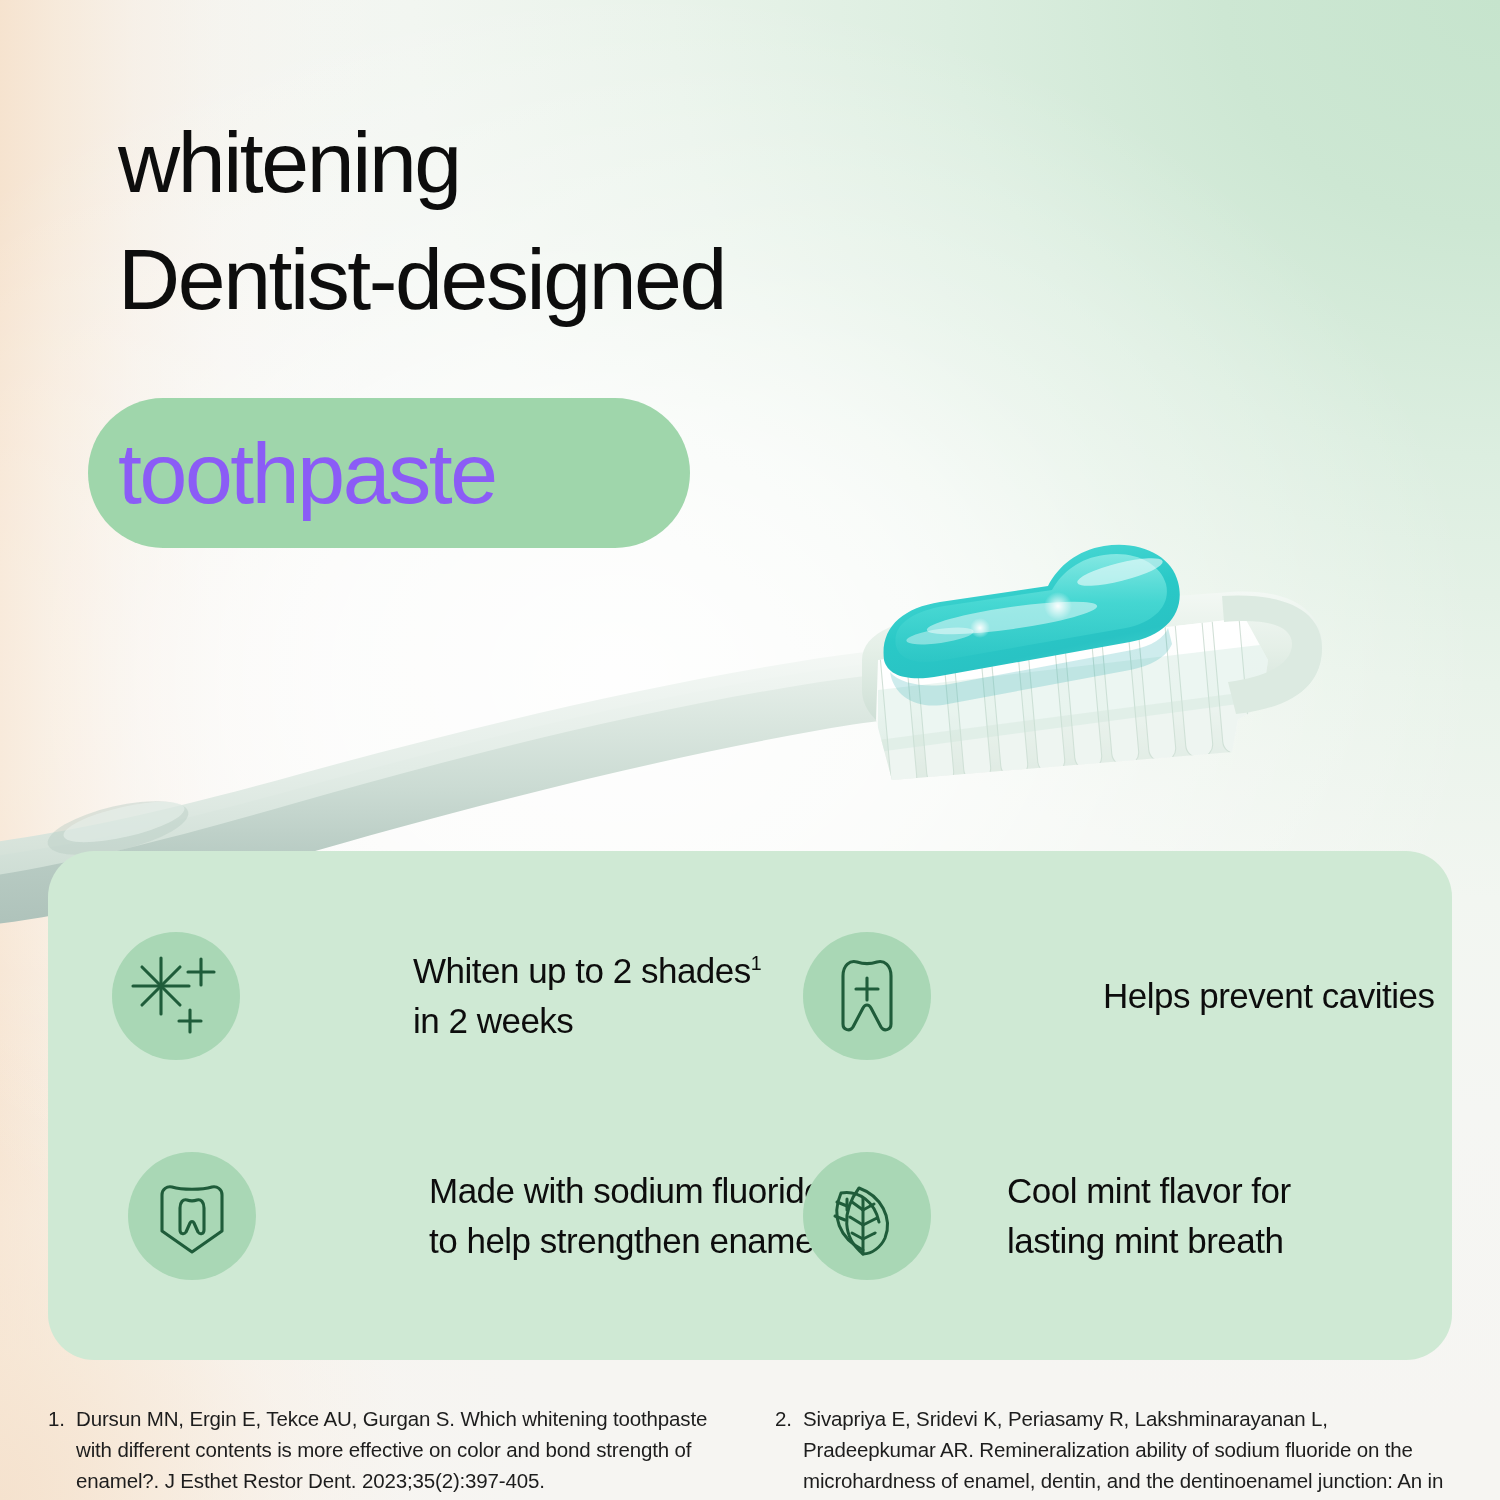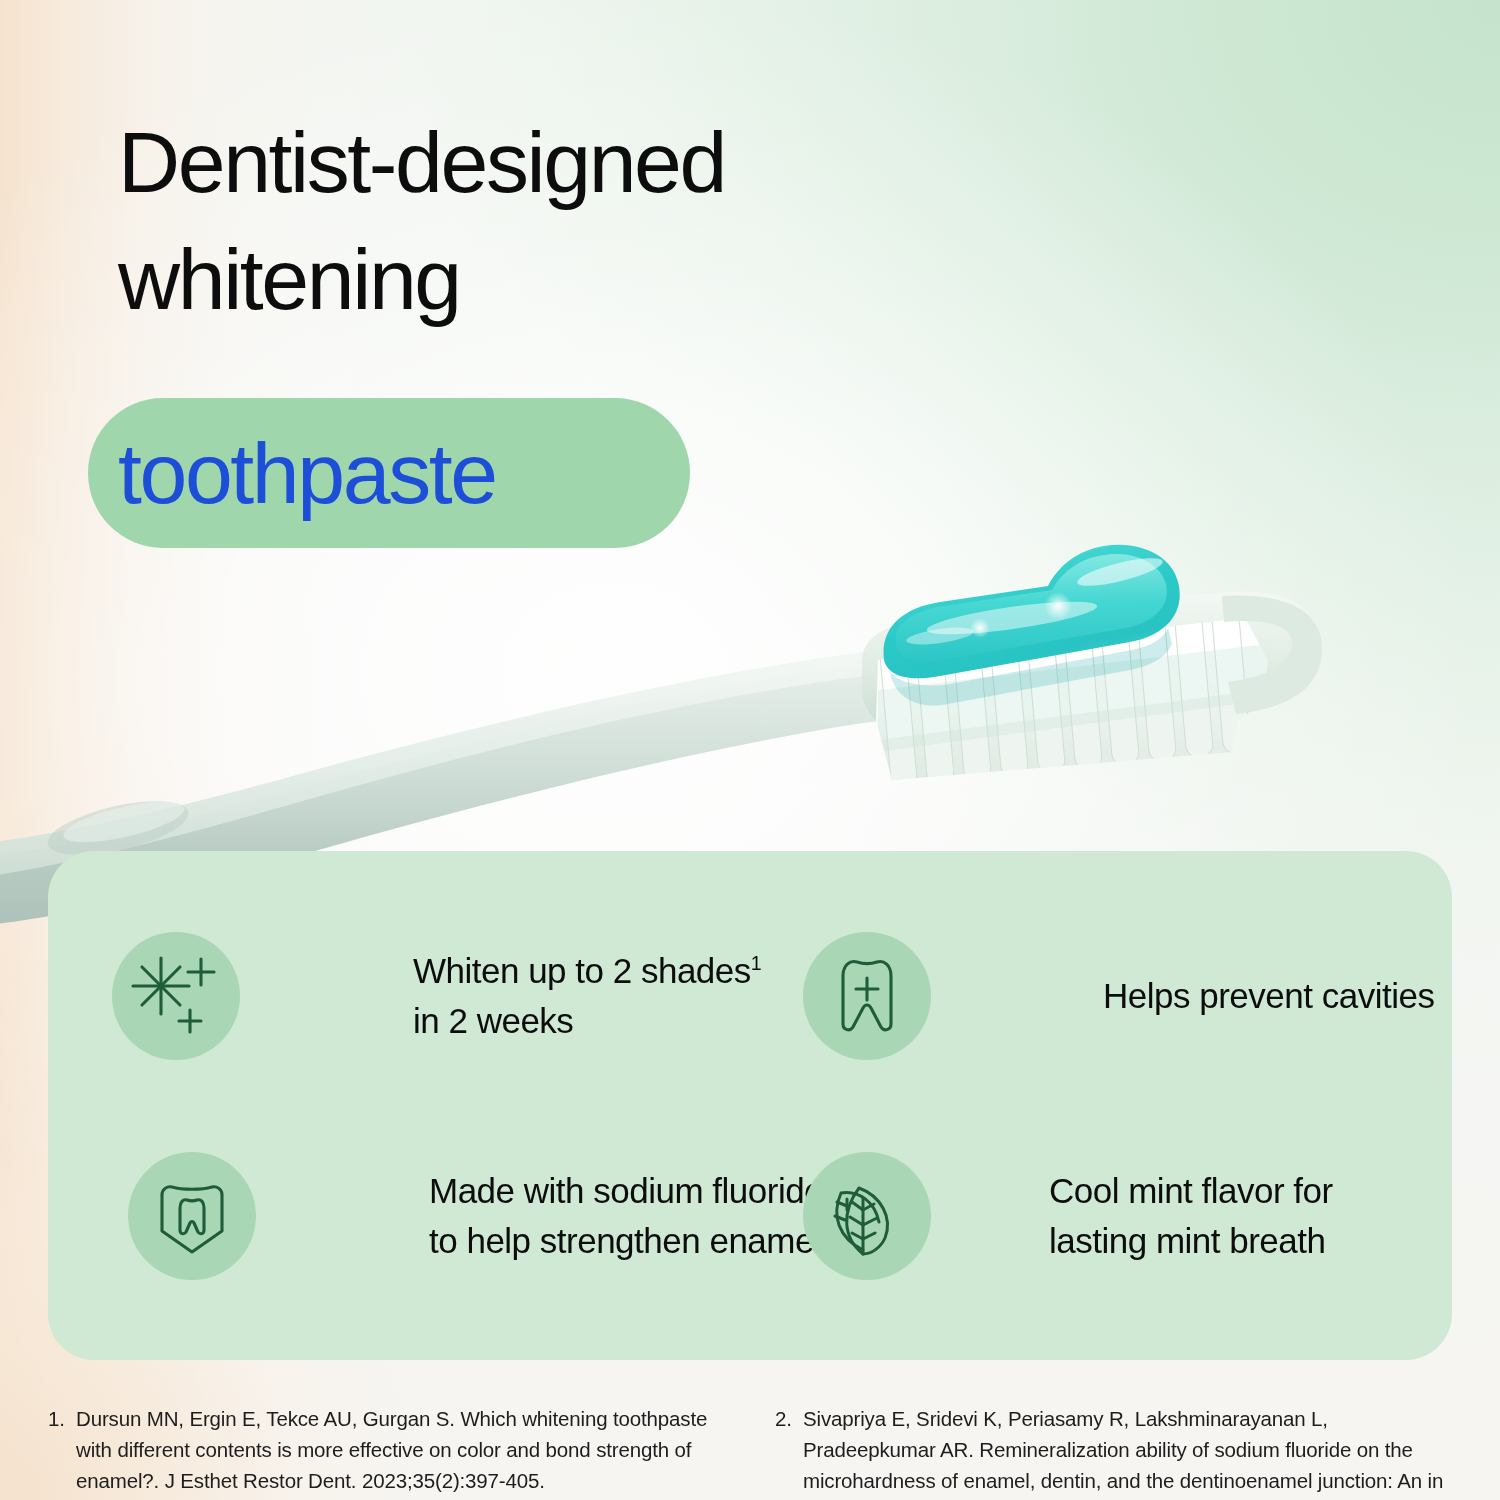--- a/index.html
+++ b/index.html
@@ -90,21 +90,21 @@
   }
   .pill-text {
     position: absolute;
     left: 118px;
     top: 398px;
     width: 602px;
     height: 150px;
     line-height: 150px;
     font-size: 86px;
     letter-spacing: -2.4px;
-    color: #1d4ed8;
+    color: #8b5cf6;
     white-space: nowrap;
   }
 
   
   .brush-wrap {
     position: absolute;
     left: 0;
     top: 360px;
     width: 1340px;
     height: 620px;
@@ -153,21 +153,21 @@
     line-height: 0;
   }
 
   .b-1 { left: 112px; top: 932px; }
   .b-1 .benefit-text { margin-left: 173px; }
   .b-2 { left: 803px; top: 932px; }
   .b-2 .benefit-text { margin-left: 172px; }
   .b-3 { left: 128px; top: 1152px; }
   .b-3 .benefit-text { margin-left: 173px; }
   .b-4 { left: 803px; top: 1152px; }
-  .b-4 .benefit-text { margin-left: 118px; }
+  .b-4 .benefit-text { margin-left: 76px; }
 
   
   .footnotes {
     position: absolute;
     left: 0;
     top: 1395px;
     width: 1500px;
     height: 105px;
   }
   .fn {
@@ -322,22 +322,22 @@
       <circle cx="980" cy="268" r="10" fill="url(#glintA)"></circle>
 
       <path d="M890 312 C 900 324, 926 328, 950 324 L 1132 290
                C 1152 286, 1164 278, 1168 268
                L 1172 284 C 1166 298, 1150 306, 1130 310
                L 948 344 C 918 350, 894 338, 890 312 Z" fill="#1fa9ad" opacity="0.22"></path>
     </svg>
   </div>
 
   <div class="headline">
+    <span class="hl-line">whitening</span>
     <span class="hl-line">Dentist-designed</span>
-    <span class="hl-line">whitening</span>
   </div>
   <div class="pill"></div>
   <div class="pill-text">toothpaste</div>
 
   <div class="panel"></div>
 
   <div class="benefit b-1">
     <div class="benefit-icon">
       <svg width="96" height="96" viewBox="0 0 96 96" fill="none" stroke="#1f5c3a" stroke-width="3.1" stroke-linecap="round">
         <g transform="translate(33,38)">

